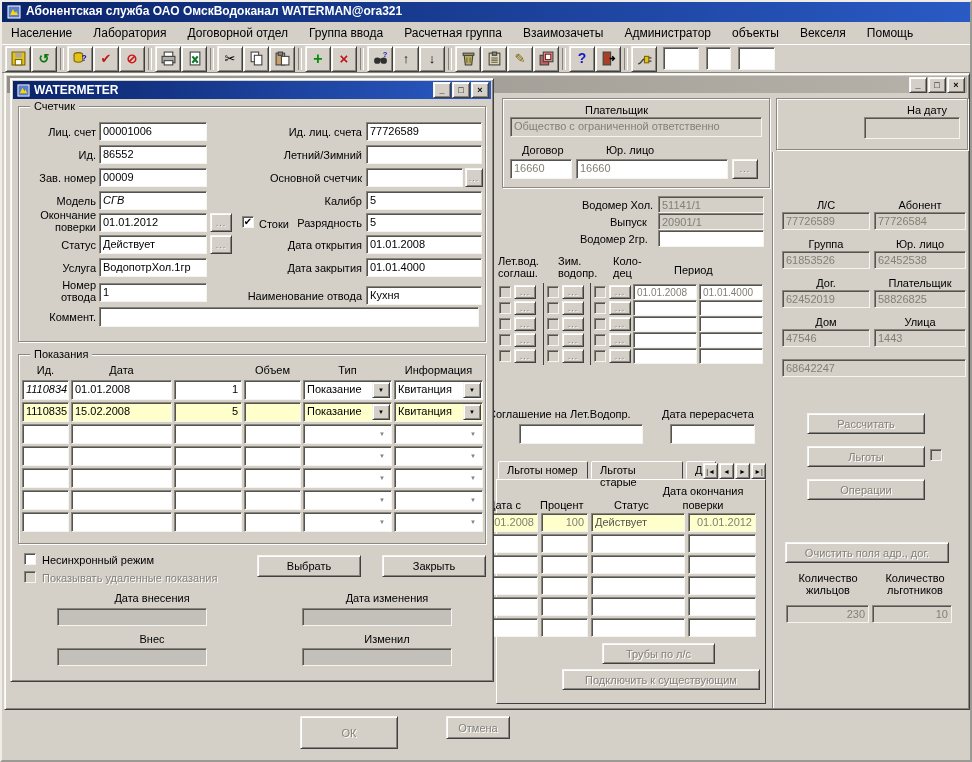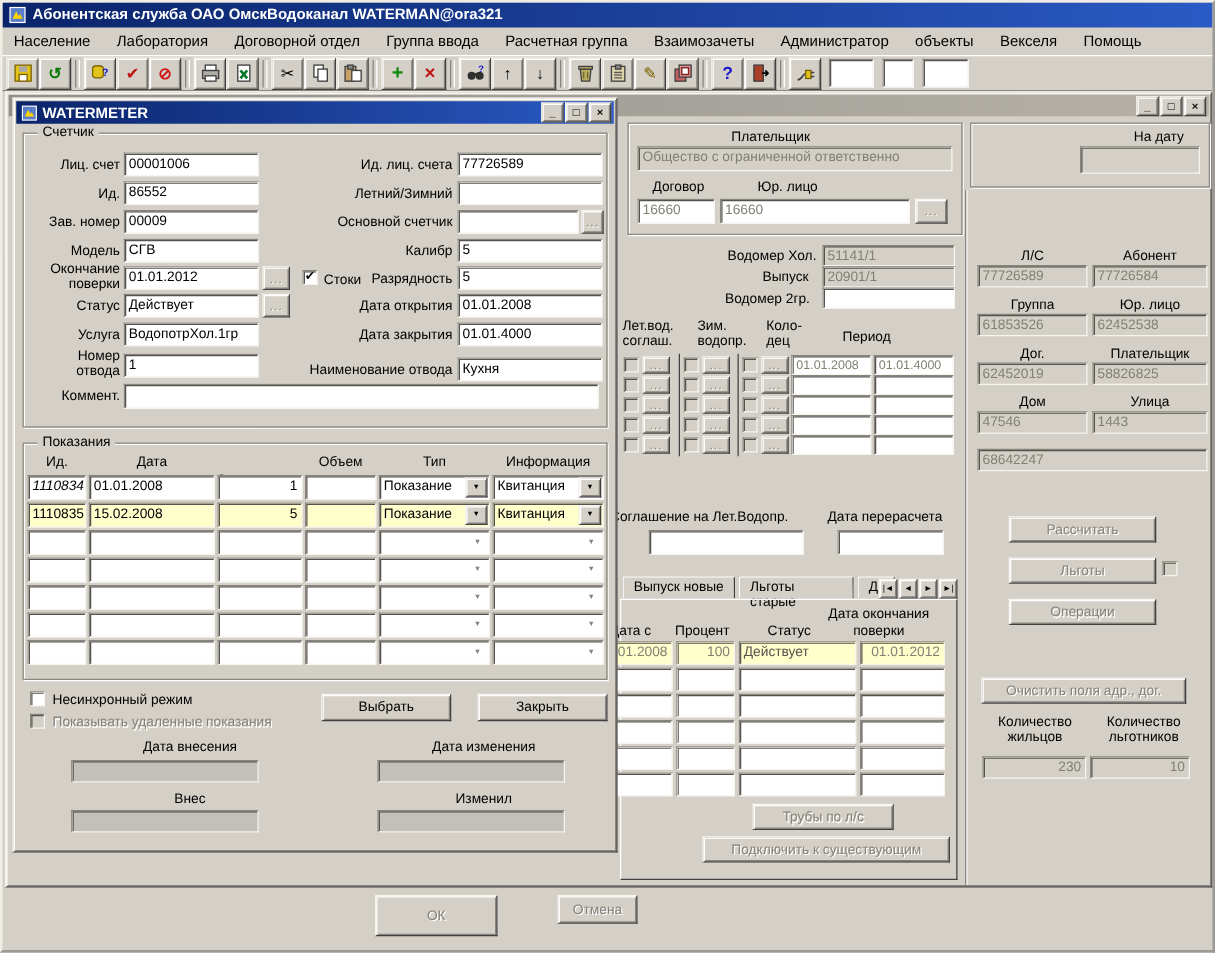--- a/index.html
+++ b/index.html
@@ -284,21 +284,21 @@
       <div class="abs fld sunk" style="left:697px;top:346px;width:64px;height:16px;"></div>
     </div>
 
     
     <div class="lbl" style="left:486px;top:406px;">Соглашение на Лет.Водопр.</div>
     <div class="lbl" style="left:660px;top:406px;">Дата перерасчета</div>
     <div class="abs fld sunk" style="left:517px;top:422px;width:124px;height:20px;"></div>
     <div class="abs fld sunk" style="left:668px;top:422px;width:85px;height:20px;"></div>
 
     
-    <div class="abs tab" style="left:496px;top:459px;width:90px;"><span>Выпуск новые</span></div>
+    <div class="abs tab" style="left:496px;top:459px;width:90px;"><span>Льготы номер</span></div>
     <div class="abs tab" style="left:589px;top:459px;width:92px;"><span>Льготы старые</span></div>
     <div class="abs tab" style="left:684px;top:459px;width:30px;"><span>До</span></div>
     <div class="abs btn raised" style="left:701px;top:461px;width:15px;height:16px;font-size:7px;">|◄</div>
     <div class="abs btn raised" style="left:717px;top:461px;width:15px;height:16px;font-size:7px;">◄</div>
     <div class="abs btn raised" style="left:733px;top:461px;width:15px;height:16px;font-size:7px;">►</div>
     <div class="abs btn raised" style="left:749px;top:461px;width:15px;height:16px;font-size:7px;">►|</div>
     <div class="abs" style="left:494px;top:477px;width:270px;height:225px;border-top:1px solid #fff;border-left:1px solid #fff;border-right:1px solid #404040;border-bottom:1px solid #404040;"></div>
 
     
     <div class="lbl" style="left:645px;top:483px;width:112px;text-align:center;">Дата окончания</div>
@@ -394,21 +394,21 @@
       <div class="abs grp" style="left:16px;top:104px;width:468px;height:236px;z-index:11;"></div>
       <div class="legend" style="left:28px;top:99px;z-index:12;">Счетчик</div>
       <div class="grpc">
         <div class="lbl" style="left:18px;top:124px;width:76px;text-align:right;z-index:12;">Лиц. счет</div>
         <div class="abs fld sunk" style="left:97px;top:120px;width:108px;height:19px;z-index:12;">00001006</div>
         <div class="lbl" style="left:18px;top:147px;width:76px;text-align:right;z-index:12;">Ид.</div>
         <div class="abs fld sunk" style="left:97px;top:143px;width:108px;height:19px;z-index:12;">86552</div>
         <div class="lbl" style="left:18px;top:170px;width:76px;text-align:right;z-index:12;">Зав. номер</div>
         <div class="abs fld sunk" style="left:97px;top:166px;width:108px;height:19px;z-index:12;">00009</div>
         <div class="lbl" style="left:18px;top:193px;width:76px;text-align:right;z-index:12;">Модель</div>
-        <div class="abs fld sunk" style="left:97px;top:189px;width:108px;height:19px;z-index:12;">СГВ</div>
+        <div class="abs fld sunk" style="left:97px;top:189px;width:108px;height:19px;z-index:12;font-style:italic;">СГВ</div>
         <div class="lbl" style="left:18px;top:207px;width:76px;text-align:right;z-index:12;">Окончание</div>
         <div class="lbl" style="left:18px;top:219px;width:76px;text-align:right;z-index:12;">поверки</div>
         <div class="abs fld sunk" style="left:97px;top:211px;width:108px;height:19px;z-index:12;">01.01.2012</div>
         <div class="abs btn raised dis dots" style="left:208px;top:211px;width:22px;height:19px;z-index:12;">...</div>
         <div class="lbl" style="left:18px;top:237px;width:76px;text-align:right;z-index:12;">Статус</div>
         <div class="abs fld sunk" style="left:97px;top:233px;width:108px;height:19px;z-index:12;">Действует</div>
         <div class="abs btn raised dis dots" style="left:208px;top:233px;width:22px;height:19px;z-index:12;">...</div>
         <div class="lbl" style="left:18px;top:260px;width:76px;text-align:right;z-index:12;">Услуга</div>
         <div class="abs fld sunk" style="left:97px;top:256px;width:108px;height:19px;z-index:12;">ВодопотрХол.1гр</div>
         <div class="lbl" style="left:18px;top:277px;width:76px;text-align:right;z-index:12;">Номер</div>

